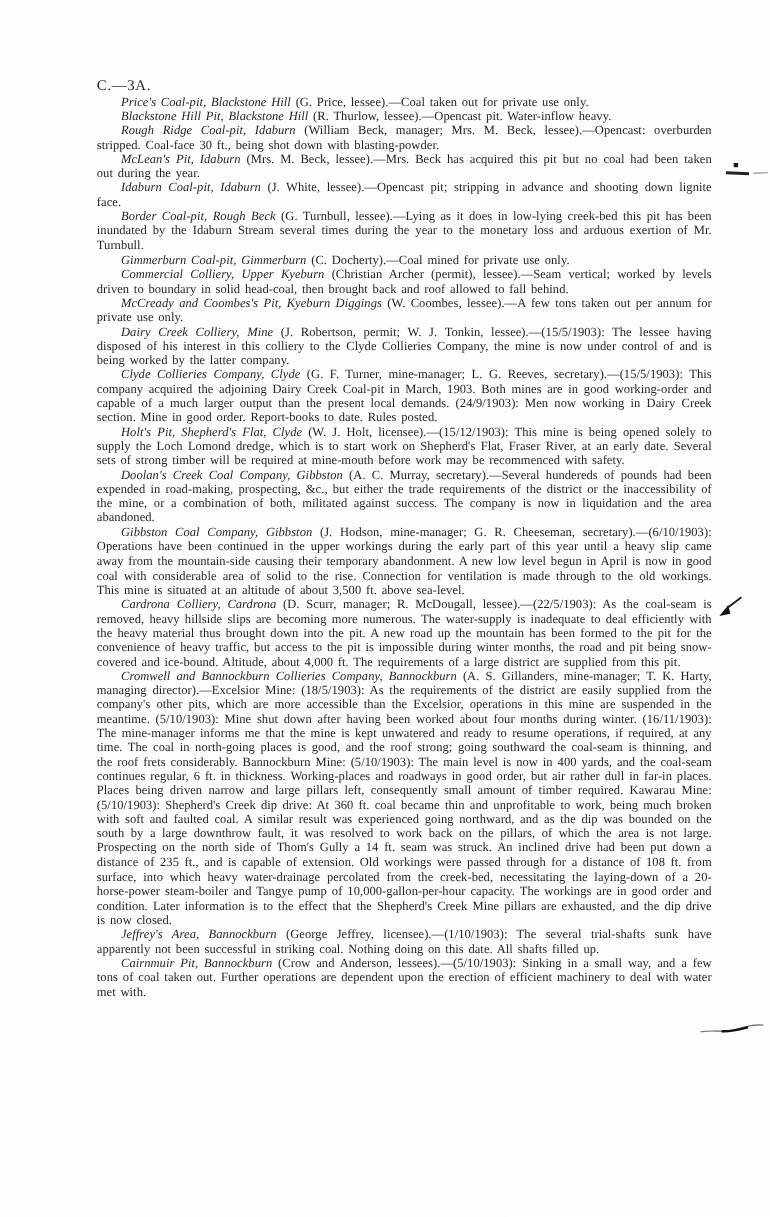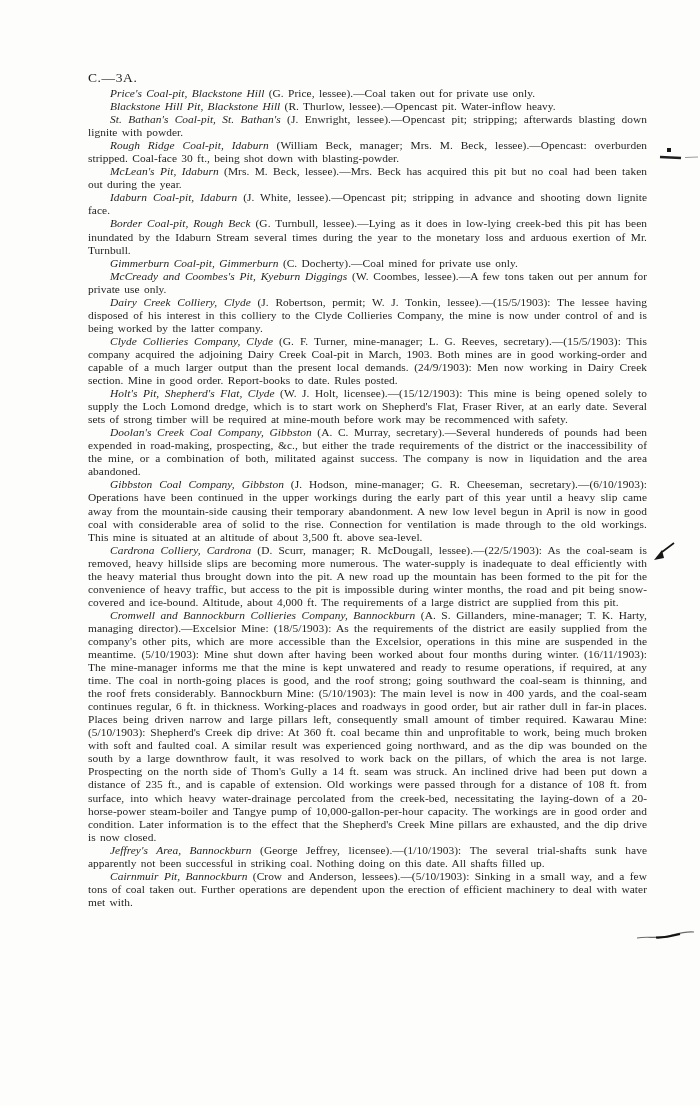--- a/index.html
+++ b/index.html
@@ -60,28 +60,28 @@
 </head>
 <body>
 
 <div class="page">
 
   <span class="report-code">C.—3A.</span>
 
   <div class="body-text">
     <p><i class="mine-name">Price's Coal-pit, Blackstone Hill</i><span> (G. Price, lessee).—Coal taken out for private use only.</span></p>
     <p><i class="mine-name">Blackstone Hill Pit, Blackstone Hill</i><span> (R. Thurlow, lessee).—Opencast pit.  Water-inflow heavy.</span></p>
-    <p><i class="mine-name">St. Bathan's Coal-pit, St. Bathan's</i><span> (J. Enwright, lessee).—Opencast pit; stripping; afterwards blasting down lignite with powder.</span></p>
     <p><i class="mine-name">Rough Ridge Coal-pit, Idaburn</i><span> (William Beck, manager; Mrs. M. Beck, lessee).—Opencast: overburden stripped.  Coal-face 30 ft., being shot down with blasting-powder.</span></p>
     <p><i class="mine-name">McLean's Pit, Idaburn</i><span> (Mrs. M. Beck, lessee).—Mrs. Beck has acquired this pit but no coal had been taken out during the year.</span></p>
     <p><i class="mine-name">Idaburn Coal-pit, Idaburn</i><span> (J. White, lessee).—Opencast pit; stripping in advance and shooting down lignite face.</span></p>
     <p><i class="mine-name">Border Coal-pit, Rough Beck</i><span> (G. Turnbull, lessee).—Lying as it does in low-lying creek-bed this pit has been inundated by the Idaburn Stream several times during the year to the monetary loss and arduous exertion of Mr. Turnbull.</span></p>
     <p><i class="mine-name">Gimmerburn Coal-pit, Gimmerburn</i><span> (C. Docherty).—Coal mined for private use only.</span></p>
+    <p><i class="mine-name">Commercial Colliery, Upper Kyeburn</i><span> (Christian Archer (permit), lessee).—Seam vertical; worked by levels driven to boundary in solid head-coal, then brought back and roof allowed to fall behind.</span></p>
     <p><i class="mine-name">McCready and Coombes's Pit, Kyeburn Diggings</i><span> (W. Coombes, lessee).—A few tons taken out per annum for private use only.</span></p>
-    <p><i class="mine-name">Dairy Creek Colliery, Clyde</i><span> (J. Robertson, permit; W. J. Tonkin, lessee).—(15/5/1903): The lessee having disposed of his interest in this colliery to the Clyde Collieries Company, the mine is now under control of and is being worked by the latter company.</span></p>
+    <p><i class="mine-name">Dairy Creek Colliery, Mine</i><span> (J. Robertson, permit; W. J. Tonkin, lessee).—(15/5/1903): The lessee having disposed of his interest in this colliery to the Clyde Collieries Company, the mine is now under control of and is being worked by the latter company.</span></p>
     <p><i class="mine-name">Clyde Collieries Company, Clyde</i><span> (G. F. Turner, mine-manager; L. G. Reeves, secretary).—(15/5/1903): This company acquired the adjoining Dairy Creek Coal-pit in March, 1903.  Both mines are in good working-order and capable of a much larger output than the present local demands.  (24/9/1903): Men now working in Dairy Creek section.  Mine in good order.  Report-books to date.  Rules posted.</span></p>
     <p><i class="mine-name">Holt's Pit, Shepherd's Flat, Clyde</i><span> (W. J. Holt, licensee).—(15/12/1903): This mine is being opened solely to supply the Loch Lomond dredge, which is to start work on Shepherd's Flat, Fraser River, at an early date.  Several sets of strong timber will be required at mine-mouth before work may be recommenced with safety.</span></p>
     <p><i class="mine-name">Doolan's Creek Coal Company, Gibbston</i><span> (A. C. Murray, secretary).—Several hundereds of pounds had been expended in road-making, prospecting, &amp;c., but either the trade requirements of the district or the inaccessibility of the mine, or a combination of both, militated against success.  The company is now in liquidation and the area abandoned.</span></p>
     <p><i class="mine-name">Gibbston Coal Company, Gibbston</i><span> (J. Hodson, mine-manager; G. R. Cheeseman, secretary).—(6/10/1903): Operations have been continued in the upper workings during the early part of this year until a heavy slip came away from the mountain-side causing their temporary abandonment.  A new low level begun in April is now in good coal with considerable area of solid to the rise.  Connection for ventilation is made through to the old workings.  This mine is situated at an altitude of about 3,500 ft. above sea-level.</span></p>
     <p><i class="mine-name">Cardrona Colliery, Cardrona</i><span> (D. Scurr, manager; R. McDougall, lessee).—(22/5/1903): As the coal-seam is removed, heavy hillside slips are becoming more numerous.  The water-supply is inadequate to deal efficiently with the heavy material thus brought down into the pit.  A new road up the mountain has been formed to the pit for the convenience of heavy traffic, but access to the pit is impossible during winter months, the road and pit being snow-covered and ice-bound.  Altitude, about 4,000 ft.  The requirements of a large district are supplied from this pit.</span></p>
     <p><i class="mine-name">Cromwell and Bannockburn Collieries Company, Bannockburn</i><span> (A. S. Gillanders, mine-manager; T. K. Harty, managing director).—Excelsior Mine: (18/5/1903): As the requirements of the district are easily supplied from the company's other pits, which are more accessible than the Excelsior, operations in this mine are suspended in the meantime.  (5/10/1903): Mine shut down after having been worked about four months during winter.  (16/11/1903): The mine-manager informs me that the mine is kept unwatered and ready to resume operations, if required, at any time.  The coal in north-going places is good, and the roof strong; going southward the coal-seam is thinning, and the roof frets considerably.  Bannockburn Mine: (5/10/1903): The main level is now in 400 yards, and the coal-seam continues regular, 6 ft. in thickness.  Working-places and roadways in good order, but air rather dull in far-in places.  Places being driven narrow and large pillars left, consequently small amount of timber required.  Kawarau Mine: (5/10/1903): Shepherd's Creek dip drive: At 360 ft. coal became thin and unprofitable to work, being much broken with soft and faulted coal.  A similar result was experienced going northward, and as the dip was bounded on the south by a large downthrow fault, it was resolved to work back on the pillars, of which the area is not large.  Prospecting on the north side of Thom's Gully a 14 ft. seam was struck.  An inclined drive had been put down a distance of 235 ft., and is capable of extension.  Old workings were passed through for a distance of 108 ft. from surface, into which heavy water-drainage percolated from the creek-bed, necessitating the laying-down of a 20-horse-power steam-boiler and Tangye pump of 10,000-gallon-per-hour capacity.  The workings are in good order and condition.  Later information is to the effect that the Shepherd's Creek Mine pillars are exhausted, and the dip drive is now closed.</span></p>
     <p><i class="mine-name">Jeffrey's Area, Bannockburn</i><span> (George Jeffrey, licensee).—(1/10/1903): The several trial-shafts sunk have apparently not been successful in striking coal.  Nothing doing on this date.  All shafts filled up.</span></p>
     <p><i class="mine-name">Cairnmuir Pit, Bannockburn</i><span> (Crow and Anderson, lessees).—(5/10/1903): Sinking in a small way, and a few tons of coal taken out.  Further operations are dependent upon the erection of efficient machinery to deal with water met with.</span></p>
   </div>
 

